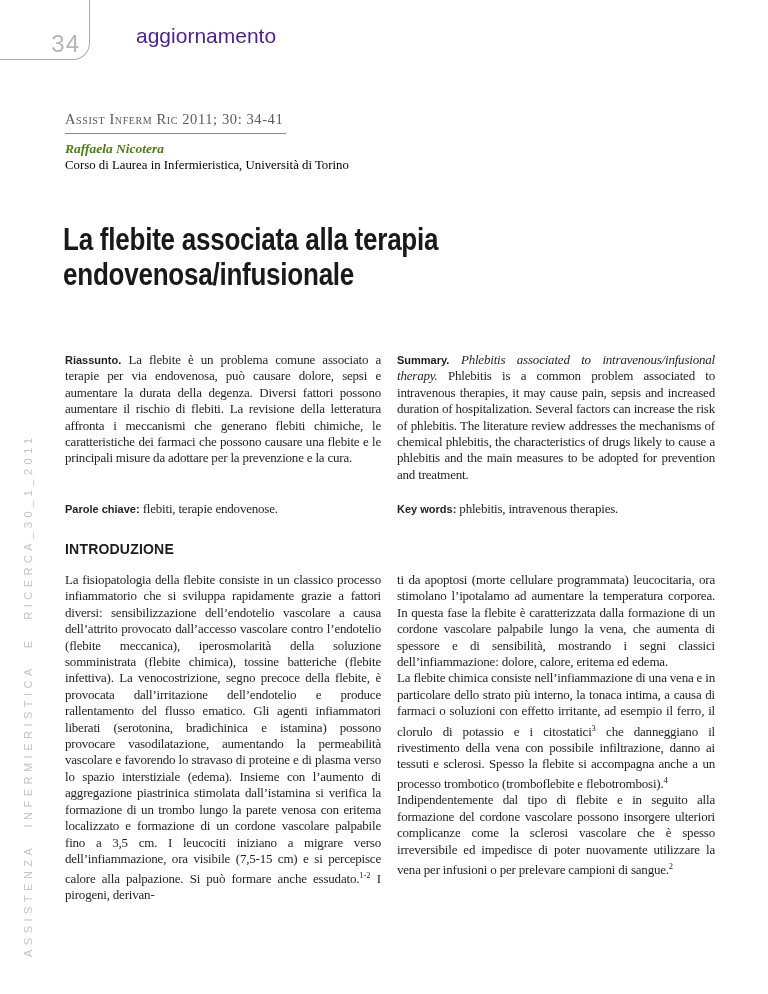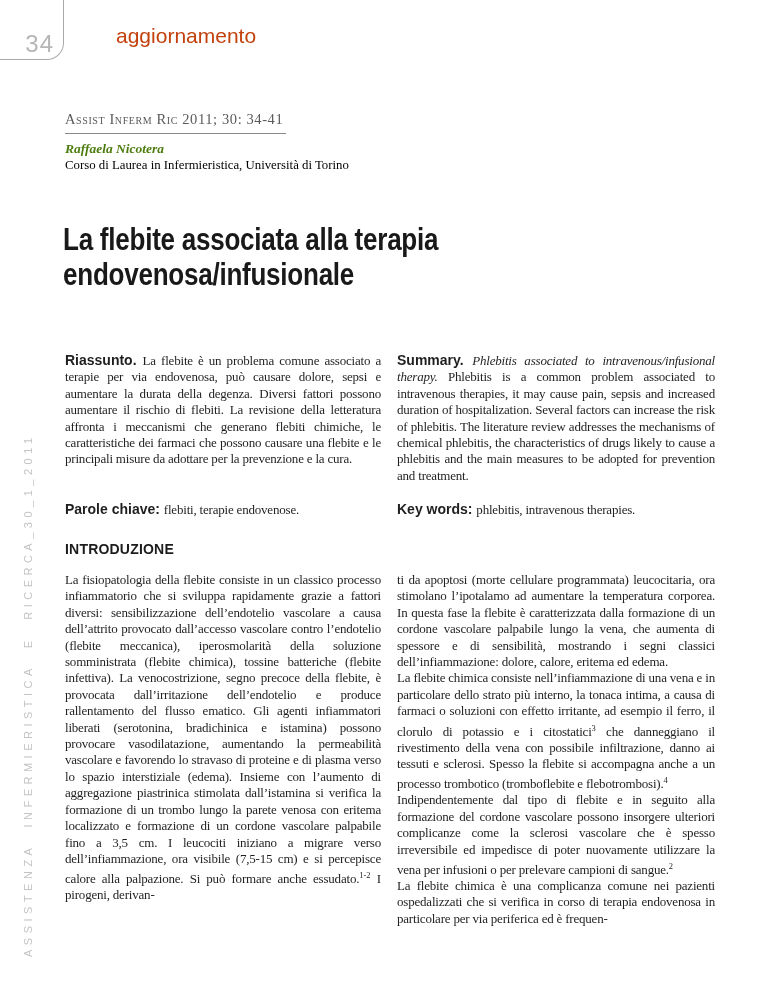--- a/index.html
+++ b/index.html
@@ -7,30 +7,31 @@
   .page {
     position:relative; width:768px; height:994px; background:#ffffff;
     overflow:hidden; font-family:"Liberation Serif", serif; color:#1f1f1f;
   }
 
   
   .corner-tab {
     position:absolute; top:0; left:0; width:63px; height:59px;
     border-right:1px solid #a9a9a9; border-bottom:1px solid #a9a9a9;
     border-bottom-right-radius:17px;
+    padding-left:26px;
   }
   .page-number {
     position:absolute; right:9px; bottom:1px;
     font-family:"Liberation Sans", sans-serif; font-size:24px;
     color:#b6b6b6; letter-spacing:1px;
   }
 
   .section-header {
-    position:absolute; left:116px; top:24px;
-    font-family:"Liberation Sans", sans-serif; font-size:21px; color:#c2410c;
+    position:absolute; left:136px; top:24px;
+    font-family:"Liberation Sans", sans-serif; font-size:21px; color:#4c1d95;
   }
 
   .citation {
     position:absolute; left:65px; top:111px;
     font-variant-caps:small-caps; font-size:14.5px; color:#5a5a5a;
     letter-spacing:0.6px;
   }
   .citation-divider {
     position:absolute; left:65px; top:133px; width:221px; height:0;
     border-top:1.5px solid #8a8a8a;
@@ -71,21 +72,21 @@
     position:absolute; left:65px; top:572px; width:650px; height:400px;
     display:grid; grid-template-columns:316px 318px; column-gap:16px;
     overflow:hidden;
   }
   .intro-col { font-size:13px; line-height:16.4px; text-align:justify; letter-spacing:-0.2px; }
   .paragraph { margin:0; }
 
   .run-plain { }
   .run-italic { font-style:italic; }
   .run-label {
-    font-family:"Liberation Sans", sans-serif; font-weight:700; font-size:14px;
+    font-family:"Liberation Sans", sans-serif; font-weight:700; font-size:11px;
     letter-spacing:0;
   }
   .run-sup { font-size:8.5px; vertical-align:4.5px; letter-spacing:0; }
 
   .spine-label {
     position:absolute; left:22px; top:452px; height:505px;
     writing-mode:vertical-rl; transform:rotate(180deg);
     font-family:"Liberation Sans", sans-serif; font-size:11px;
     letter-spacing:4.5px; word-spacing:9px; color:#c4c4c4; white-space:nowrap;
   }
@@ -118,19 +119,18 @@
   <div class="section-heading">INTRODUZIONE</div>
 
   <div class="intro-grid">
     <div class="intro-col">
       <p class="paragraph"><span class="run-plain">La fisiopatologia della flebite consiste in un classico processo infiammatorio che si sviluppa rapidamente grazie a fattori diversi: sensibilizzazione dell’endotelio vascolare a causa dell’attrito provocato dall’accesso vascolare contro l’endotelio (flebite meccanica), iperosmolarità della soluzione somministrata (flebite chimica), tossine batteriche (flebite infettiva). La venocostrizione, segno precoce della flebite, è provocata dall’irritazione dell’endotelio e produce rallentamento del flusso ematico. Gli agenti infiammatori liberati (serotonina, bradichinica e istamina) possono provocare vasodilatazione, aumentando la permeabilità vascolare e favorendo lo stravaso di proteine e di plasma verso lo spazio interstiziale (edema). Insieme con l’aumento di aggregazione piastrinica stimolata dall’istamina si verifica la formazione di un trombo lungo la parete venosa con eritema localizzato e formazione di un cordone vascolare palpabile fino a 3,5 cm. I leucociti iniziano a migrare verso dell’infiammazione, ora visibile (7,5-15 cm) e si percepisce calore alla palpazione. Si può formare anche essudato.</span><span class="run-sup">1-2</span><span class="run-plain"> I pirogeni, derivan-</span></p>
     </div>
     <div class="intro-col">
       <p class="paragraph"><span class="run-plain">ti da apoptosi (morte cellulare programmata) leucocitaria, ora stimolano l’ipotalamo ad aumentare la temperatura corporea. In questa fase la flebite è caratterizzata dalla formazione di un cordone vascolare palpabile lungo la vena, che aumenta di spessore e di sensibilità, mostrando i segni classici dell’infiammazione: dolore, calore, eritema ed edema.</span></p>
       <p class="paragraph"><span class="run-plain">La flebite chimica consiste nell’infiammazione di una vena e in particolare dello strato più interno, la tonaca intima, a causa di farmaci o soluzioni con effetto irritante, ad esempio il ferro, il clorulo di potassio e i citostatici</span><span class="run-sup">3</span><span class="run-plain"> che danneggiano il rivestimento della vena con possibile infiltrazione, danno ai tessuti e sclerosi. Spesso la flebite si accompagna anche a un processo trombotico (tromboflebite e flebotrombosi).</span><span class="run-sup">4</span></p>
       <p class="paragraph"><span class="run-plain">Indipendentemente dal tipo di flebite e in seguito alla formazione del cordone vascolare possono insorgere ulteriori complicanze come la sclerosi vascolare che è spesso irreversibile ed impedisce di poter nuovamente utilizzare la vena per infusioni o per prelevare campioni di sangue.</span><span class="run-sup">2</span></p>
-      <p class="paragraph"><span class="run-plain">La flebite chimica è una complicanza comune nei pazienti ospedalizzati che si verifica in corso di terapia endovenosa in particolare per via periferica ed è frequen-</span></p>
     </div>
   </div>
 
   <div class="spine-label">ASSISTENZA INFERMIERISTICA E RICERCA_30_1_2011</div>
 
 </div>
 
 </body></html>

